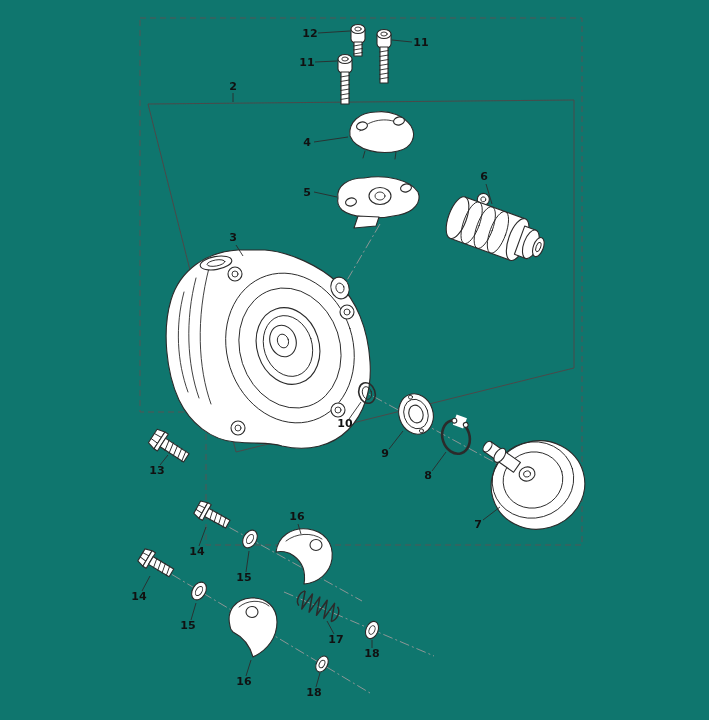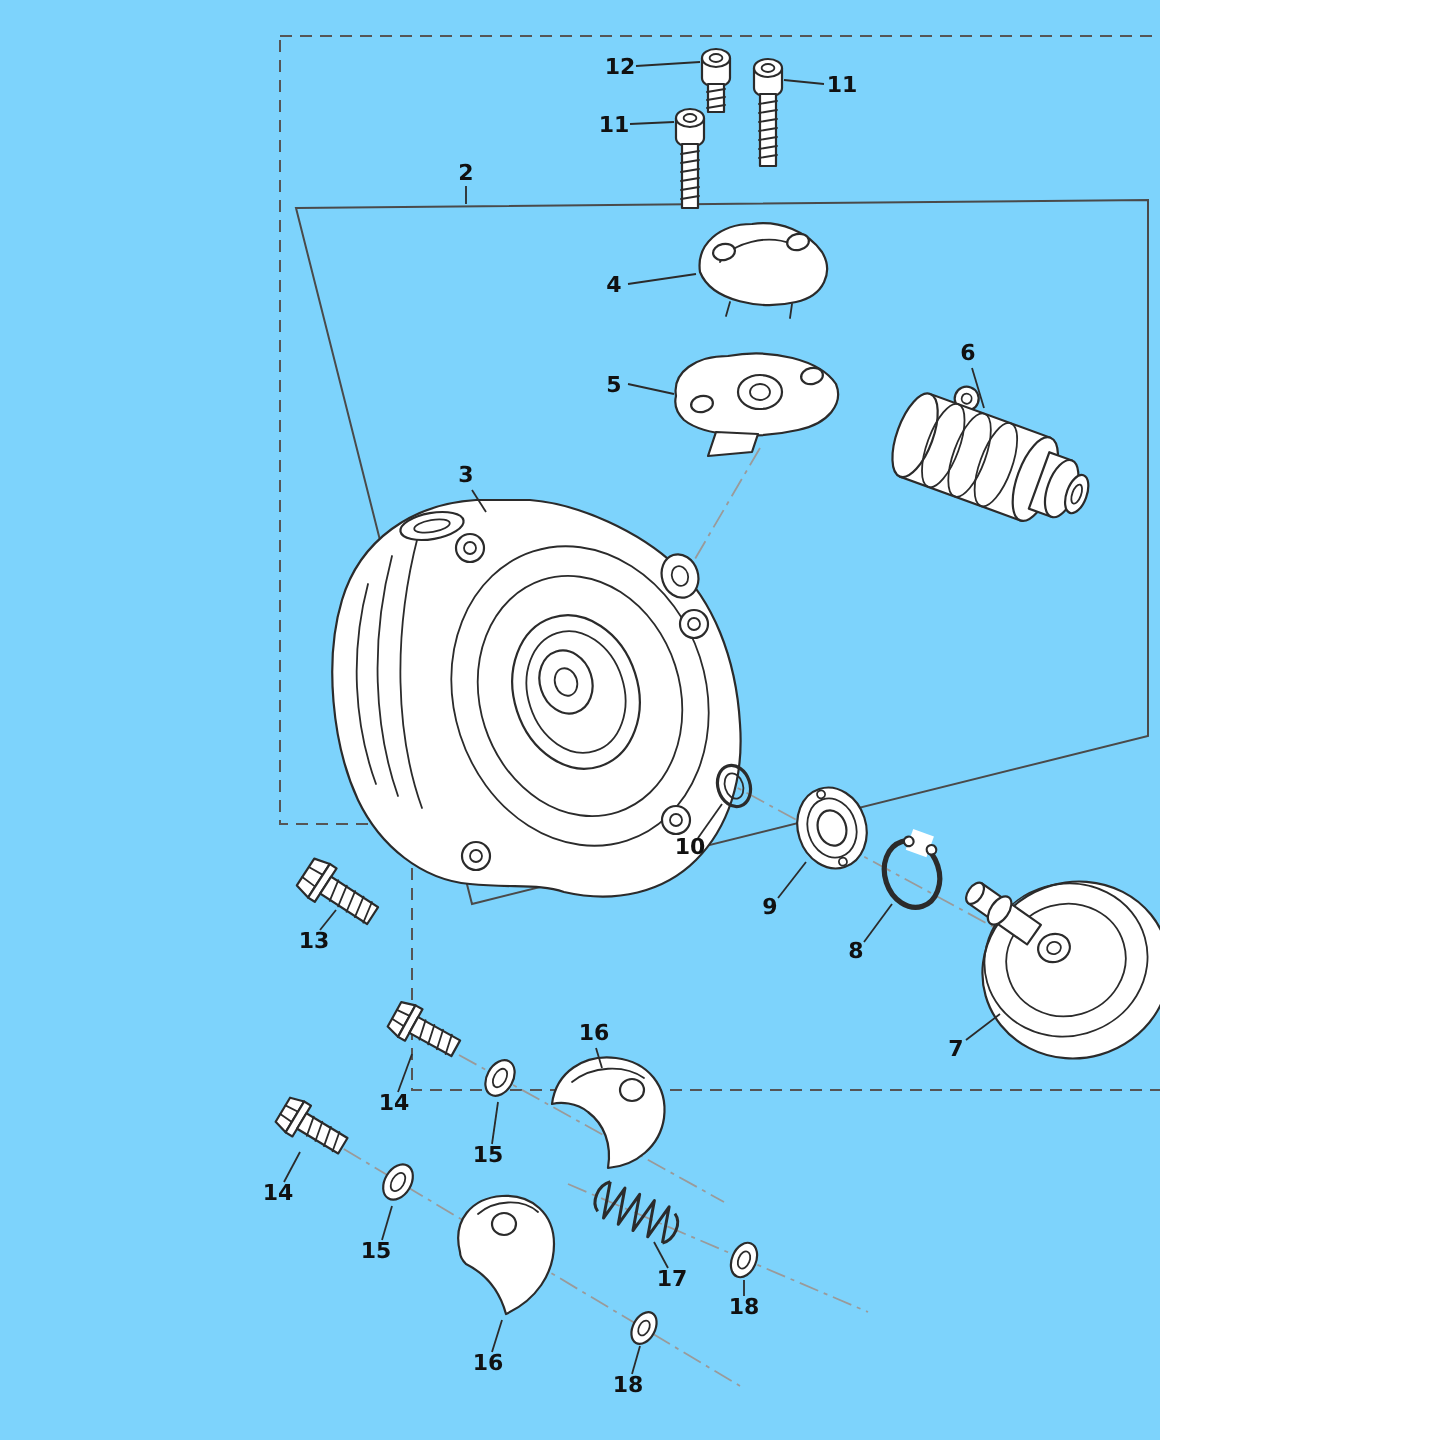--- a/index.html
+++ b/index.html
@@ -1,17 +1,17 @@
 <!DOCTYPE html>
 <html><head>
 <meta charset="utf-8">
 <style>
   html,body{margin:0;padding:0;background:#ffffff;}
   body{width:720px;height:720px;font-family:"DejaVu Sans",sans-serif;}
-  .stage{position:relative;width:580px;height:720px;background:#7dd3fc;overflow:hidden;}
+  .stage{position:relative;width:709px;height:720px;background:#0f766e;overflow:hidden;}
   svg{display:block;}
   .part{stroke:#2b2b2b;stroke-width:1.1;fill:#ffffff;stroke-linejoin:round;stroke-linecap:round;}
   .detail{stroke:#2b2b2b;stroke-width:0.9;fill:none;stroke-linecap:round;}
   .ring{stroke:#2b2b2b;stroke-width:1.6;fill:none;}
   .clip{stroke:#2b2b2b;stroke-width:2.6;fill:none;}
   .coil{stroke:#2b2b2b;stroke-width:1.5;fill:none;stroke-linejoin:round;}
   .boundary{stroke:#555555;stroke-width:1;fill:none;stroke-dasharray:6 4;}
   .plane{stroke:#4a4a4a;stroke-width:1;fill:none;}
   .axis line{stroke:#9a9a9a;stroke-width:0.9;stroke-dasharray:10 3 2 3;}
   .leader path{stroke:#2b2b2b;stroke-width:0.9;fill:none;}

